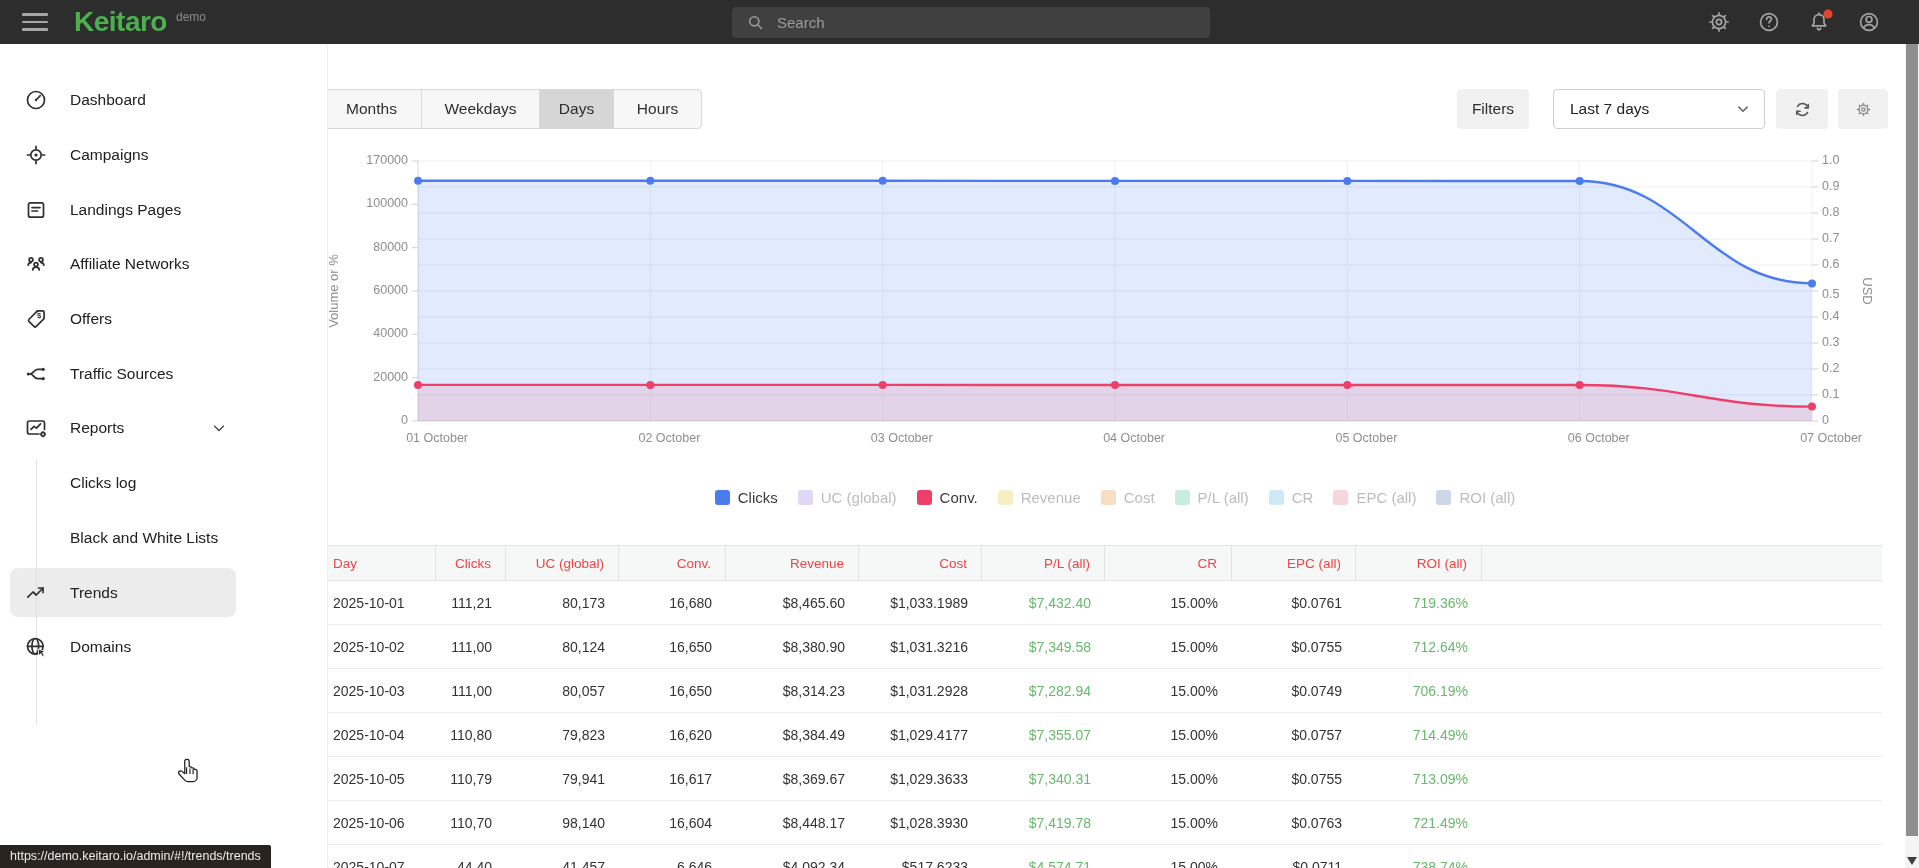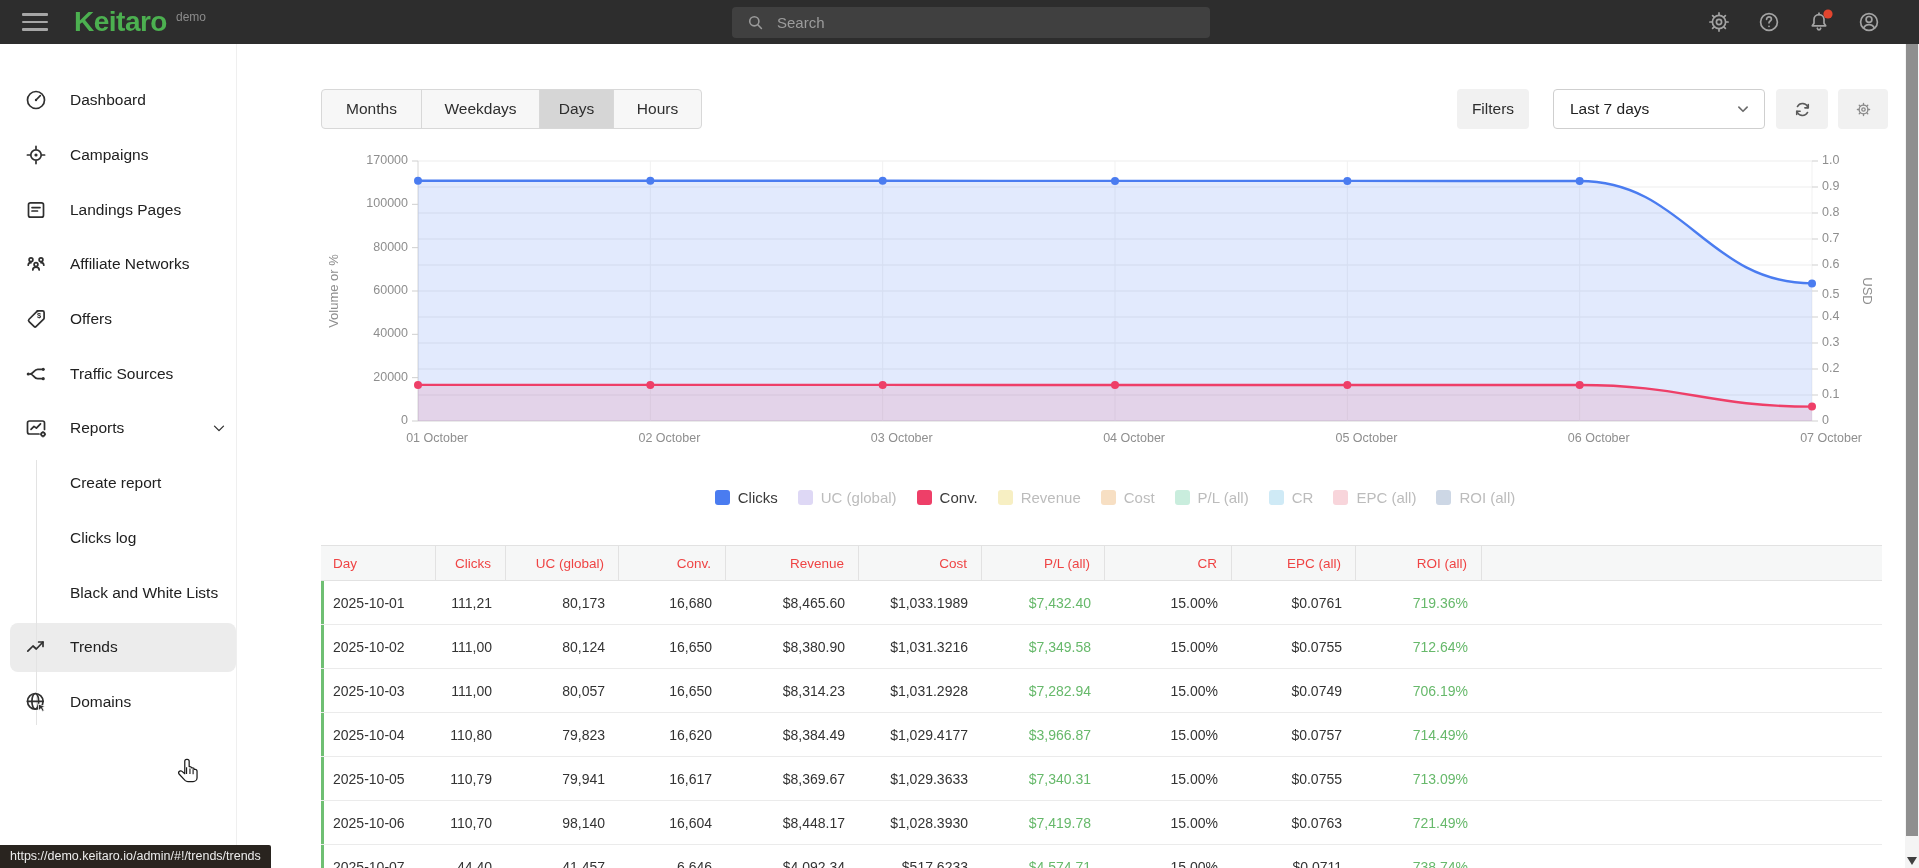--- a/index.html
+++ b/index.html
@@ -15,21 +15,21 @@
   .brand { margin-left:26px; font-size:28px; font-weight:bold; color:#4cb050; letter-spacing:-0.5px; }
   .brand-badge { margin-left:9px; font-size:12px; color:#8b8b8b; position:relative; top:-5px; }
   .searchbox { position:absolute; left:732px; top:7px; width:478px; height:31px;
                background:#404040; border-radius:4px; display:flex; align-items:center; }
   .searchbox svg { margin-left:14px; }
   .search-ph { margin-left:12px; font-size:15px; color:#9c9c9c; }
   .top-icons { position:absolute; right:38px; top:0; height:44px; display:flex; align-items:center; gap:26px; }
   .tico { width:24px; height:24px; position:relative; cursor:pointer; }
 
   
-  .sidebar { position:absolute; left:0; top:44px; width:237px; height:824px; background:#fff;
+  .sidebar { position:absolute; left:0; top:44px; width:328px; height:824px; background:#fff;
              border-right:1px solid #efefef; z-index:10;padding-left:21px; }
   .side-items { position:absolute; left:0; top:29px; width:300px; }
   .sitem { height:54.7px; display:flex; align-items:center; position:relative; cursor:pointer; }
   .sitem .sico { position:absolute; left:24px; width:24px; height:24px; z-index:1; }
   .sitem .slabel { position:absolute; left:70px; font-size:15.5px; color:#212121; z-index:1; }
   .sitem .schev { position:absolute; right:72px; width:18px; height:18px; z-index:1; }
   .sitem.active::before { content:''; position:absolute; left:10px; right:64px; top:3px; bottom:3px;
                           background:#ececec; border-radius:8px; }
   .subguide { position:absolute; left:36px; width:1px; background:#e3e3e3; }
 
@@ -200,23 +200,20 @@
         <span class="sico"><svg width="24" height="24" viewBox="0 0 24 24" fill="none" stroke="#2f2f2f" stroke-width="1.7" stroke-linecap="round" stroke-linejoin="round">
             <path d="M20.5 13.5V7a2 2 0 0 0-2-2h-13a2 2 0 0 0-2 2v9a2 2 0 0 0 2 2h9.5"></path>
             <path d="M7 13.3l3-3 2.4 1.9 4.1-4.4"></path>
             <circle cx="19" cy="18.2" r="1.8"></circle>
             <path stroke-width="1.2" d="M19 15.7v1M19 19.9v1M16.5 18.2h1M20.5 18.2h1"></path>
           </svg></span>
         <span class="slabel">Reports</span>
         <span class="schev"><svg width="18" height="18" viewBox="0 0 24 24" fill="none" stroke="#2f2f2f" stroke-width="1.7" stroke-linecap="round" stroke-linejoin="round">
             <path d="M6 9.5l6 6 6-6"></path>
           </svg></span>
-      </div>
-      <div class="sitem">
-        <span class="slabel">Create report</span>
       </div>
       <div class="sitem">
         <span class="slabel">Clicks log</span>
       </div>
       <div class="sitem">
         <span class="slabel">Black and White Lists</span>
       </div>
       <div class="sitem active">
         <span class="sico"><svg width="24" height="24" viewBox="0 0 24 24" fill="none" stroke="#2f2f2f" stroke-width="1.7" stroke-linecap="round" stroke-linejoin="round">
             <path d="M3.8 16.2l5.2-5.2 3.3 3 6.7-7"></path>
@@ -444,21 +441,21 @@
         <div class="td right green" style="width:126px">706.19%</div>
         <div class="td" style="flex:1"></div>
       </div>
       <div class="trow">
         <div class="td" style="width:115px">2025-10-04</div>
         <div class="td right" style="width:70px">110,80</div>
         <div class="td right" style="width:113px">79,823</div>
         <div class="td right" style="width:107px">16,620</div>
         <div class="td right" style="width:133px">$8,384.49</div>
         <div class="td right" style="width:123px">$1,029.4177</div>
-        <div class="td right green" style="width:123px">$3,966.87</div>
+        <div class="td right green" style="width:123px">$7,355.07</div>
         <div class="td right" style="width:127px">15.00%</div>
         <div class="td right" style="width:124px">$0.0757</div>
         <div class="td right green" style="width:126px">714.49%</div>
         <div class="td" style="flex:1"></div>
       </div>
       <div class="trow">
         <div class="td" style="width:115px">2025-10-05</div>
         <div class="td right" style="width:70px">110,79</div>
         <div class="td right" style="width:113px">79,941</div>
         <div class="td right" style="width:107px">16,617</div>

